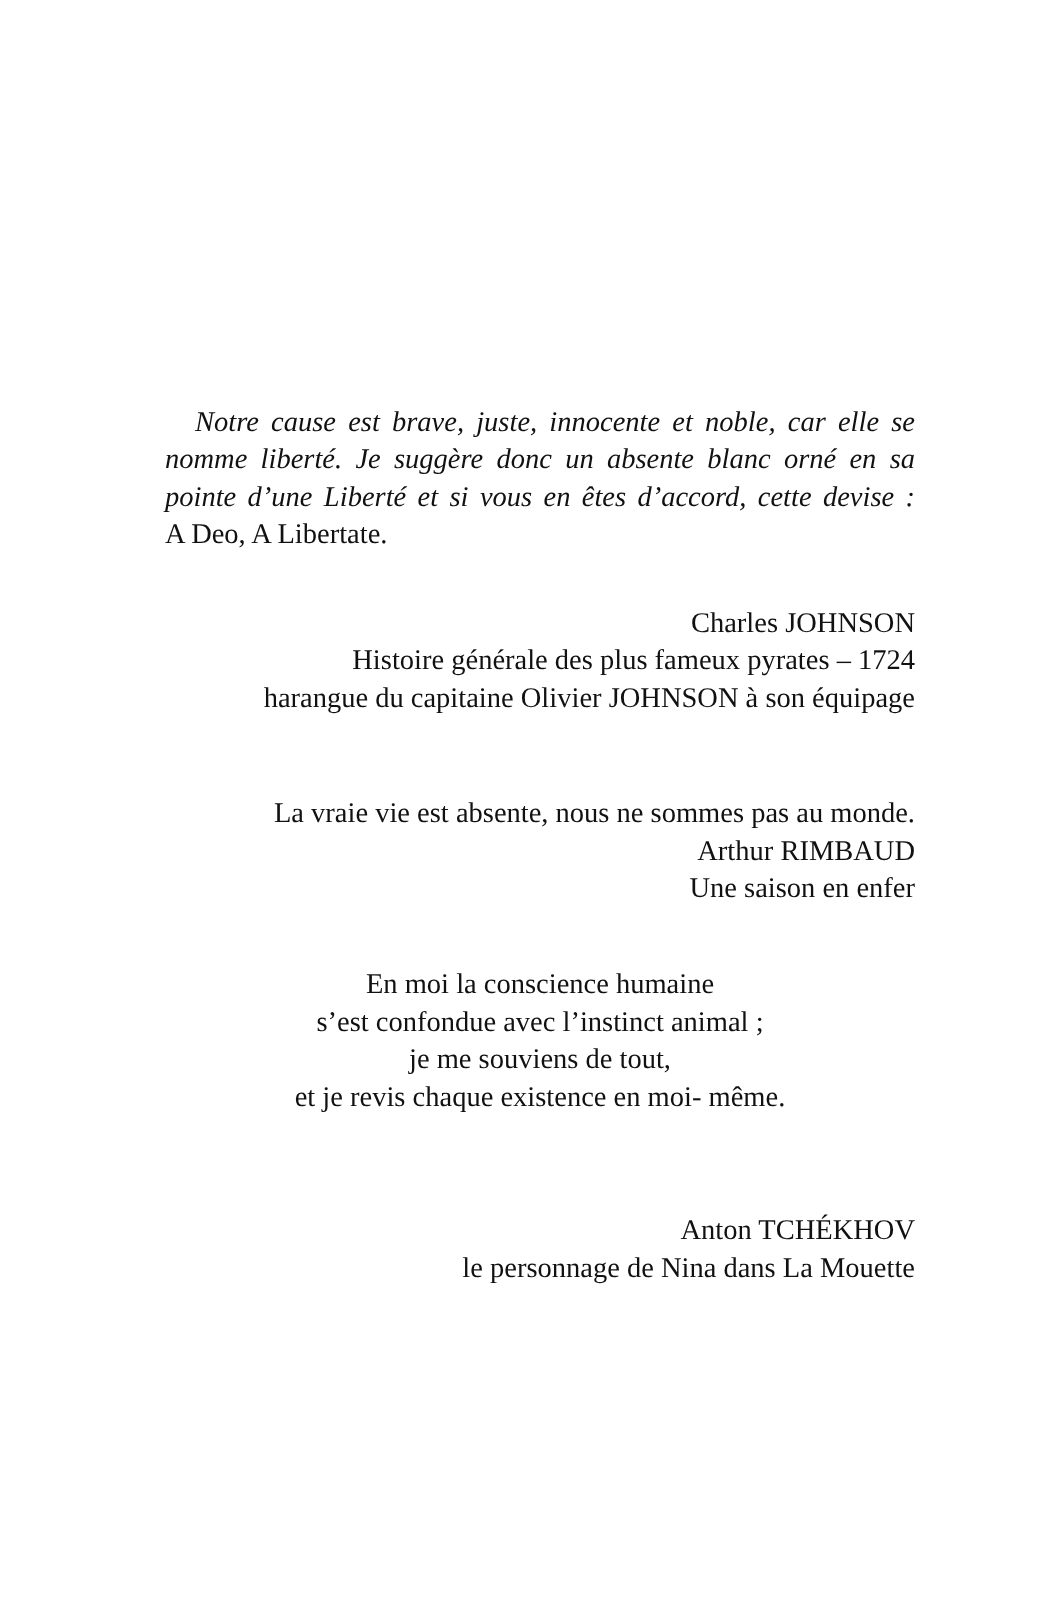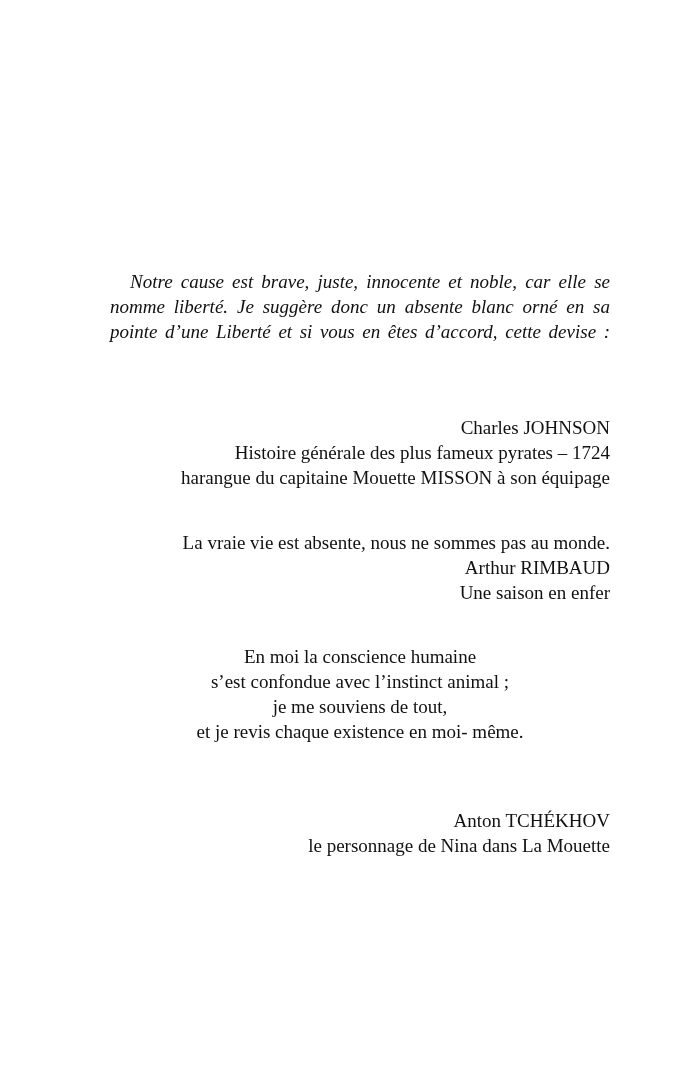--- a/index.html
+++ b/index.html
@@ -44,40 +44,41 @@
     }
     .block {
       position: absolute;
       left: 0;
       width: 500px;
       text-align: right;
       line-height: 25px;
     }
     .block .line { display: block; white-space: nowrap; }
     .it { }
-    .attr1 { top: 403px; margin-top: 12px; }
+    .attr1 { top: 403px; }
     .quote2 { top: 530px; }
     .quote3 { top: 644px; text-align: center; }
     .attr3 { top: 808px; }
   </style>
 </head>
 <body>
 
 <div class="page">
 
   <div class="epigraph1">
     <span class="quote-line indent">Notre cause est brave, juste, innocente et noble, car elle se</span>
     <span class="quote-line">nomme liberté. Je suggère donc un absente blanc orné en sa</span>
     <span class="quote-line">pointe d’une Liberté et si vous en êtes d’accord, cette devise :</span>
+    <span class="last-line">A Deo, A Libertate.</span>
   </div>
 
   <div class="block attr1">
     <span class="line">Charles JOHNSON</span>
     <span class="line"><span class="it">Histoire générale des plus fameux pyrates</span><span> – 1724</span></span>
-    <span class="line">harangue du capitaine Mouette MISSON à son équipage</span>
+    <span class="line">harangue du capitaine Olivier JOHNSON à son équipage</span>
   </div>
 
   <div class="block quote2">
     <span class="line it">La vraie vie est absente, nous ne sommes pas au monde.</span>
     <span class="line">Arthur RIMBAUD</span>
     <span class="line it">Une saison en enfer</span>
   </div>
 
   <div class="block quote3">
     <span class="line it">En moi la conscience humaine</span>

